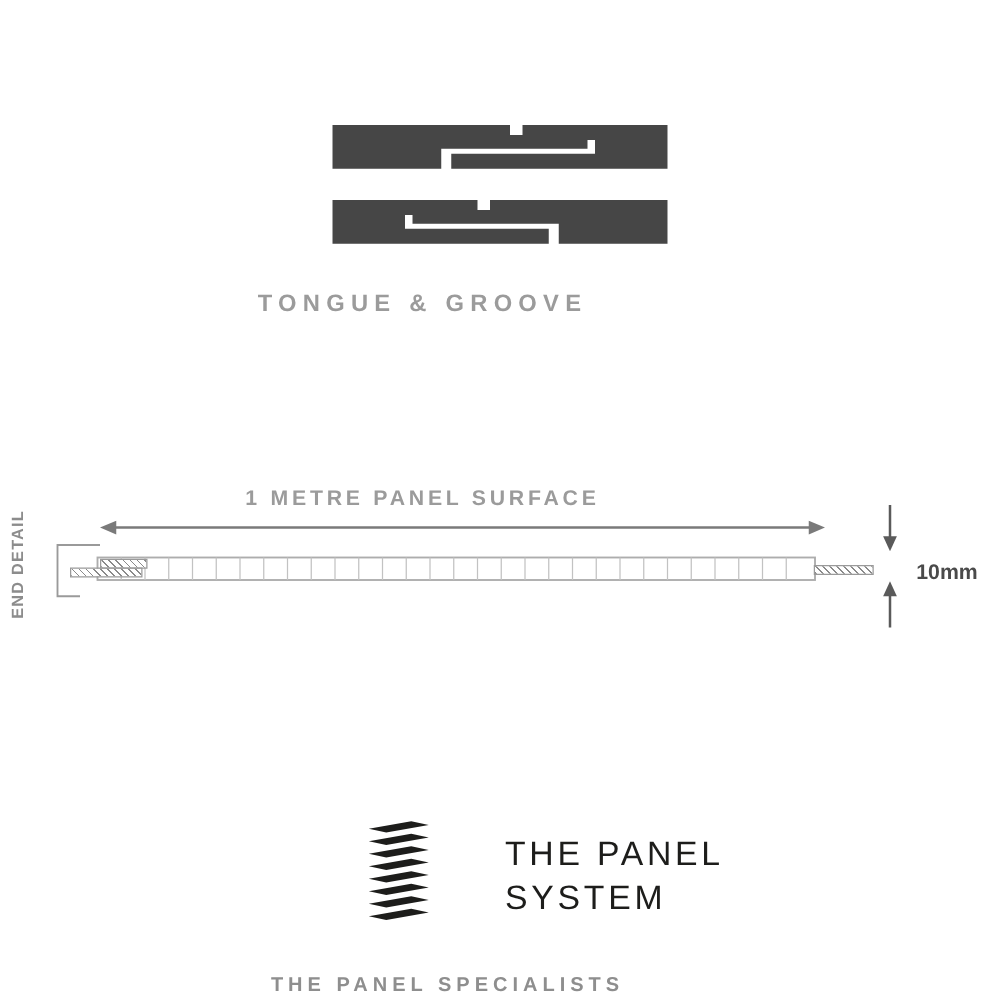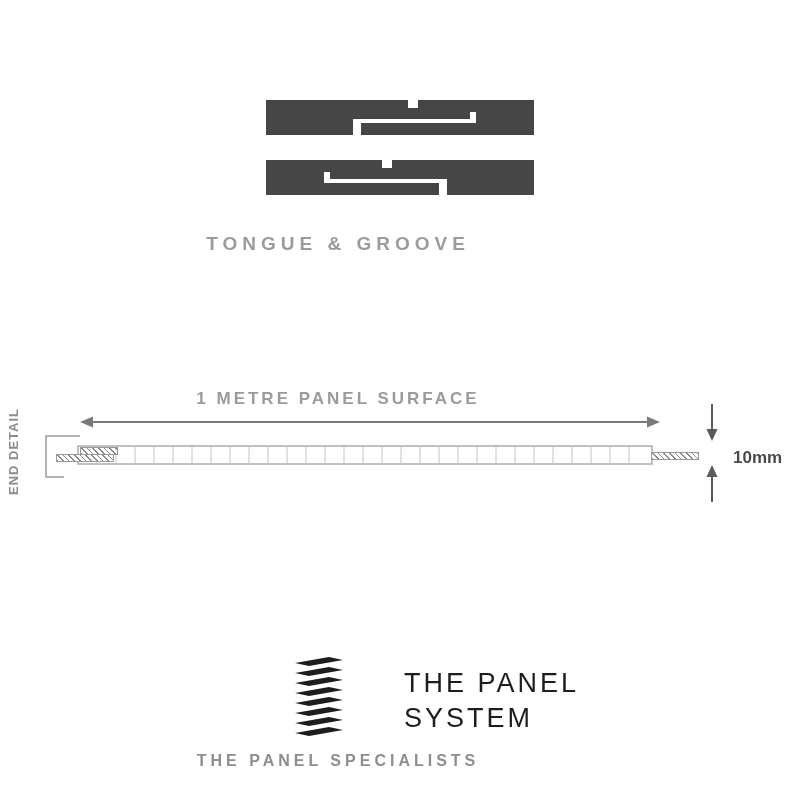--- a/index.html
+++ b/index.html
@@ -20,21 +20,21 @@
   .thickness{left:733px;top:448px;font-size:17px;font-weight:700;color:#4a4a4a;}
   .hatch{
     background:repeating-linear-gradient(45deg,#8a8a8a 0 1px,#ffffff 1px 4px);
     border:1px solid #9a9a9a;box-sizing:border-box;
   }
   .hatch-left-a{left:80px;top:447px;width:38px;height:8px;}
   .hatch-left-b{left:56px;top:454px;width:58px;height:8px;}
   .hatch-right{left:651px;top:452px;width:48px;height:8px;}
   .logo-icon{left:293px;top:653px;}
   .logo-text{left:358px;top:666px;color:#1d1d1b;font-weight:400;font-size:27px;letter-spacing:3px;line-height:35px;white-space:nowrap;margin-left:46px;}
-  .tagline{top:752px;font-size:16px;font-weight:700;letter-spacing:4px;color:#8e8e8e;}
+  .tagline{top:780px;font-size:16px;font-weight:700;letter-spacing:4px;color:#8e8e8e;padding-left:20px;}
 </style>
 </head>
 <body>
 
 <div class="page">
 
   <svg class="abs" style="left:258px;top:95px;" width="284" height="105" viewBox="0 0 284 105">
     <g fill="#464646">
       <polygon points="8,5 150,5 150,13 212,13 212,24 95,24 95,40 8,40"></polygon>
       <polygon points="160,5 276,5 276,40 103,40 103,28 218,28 218,17 160,17"></polygon>

